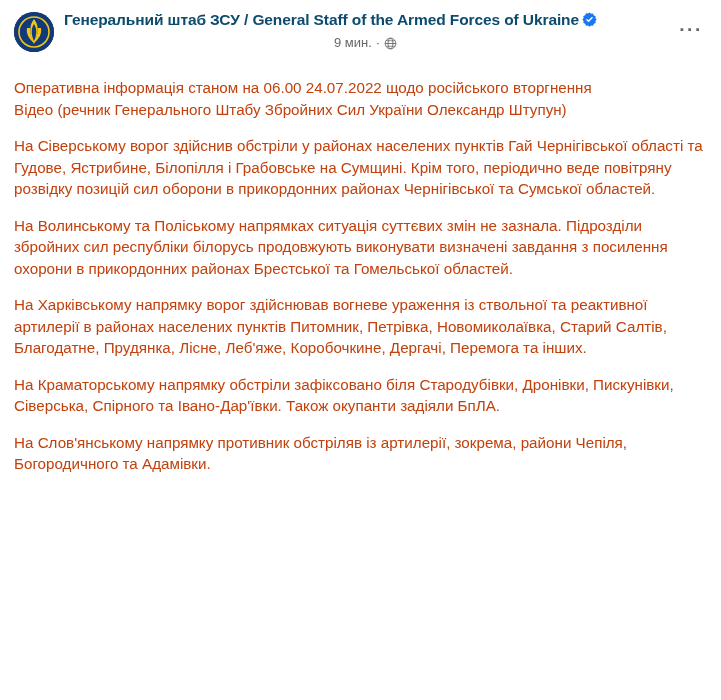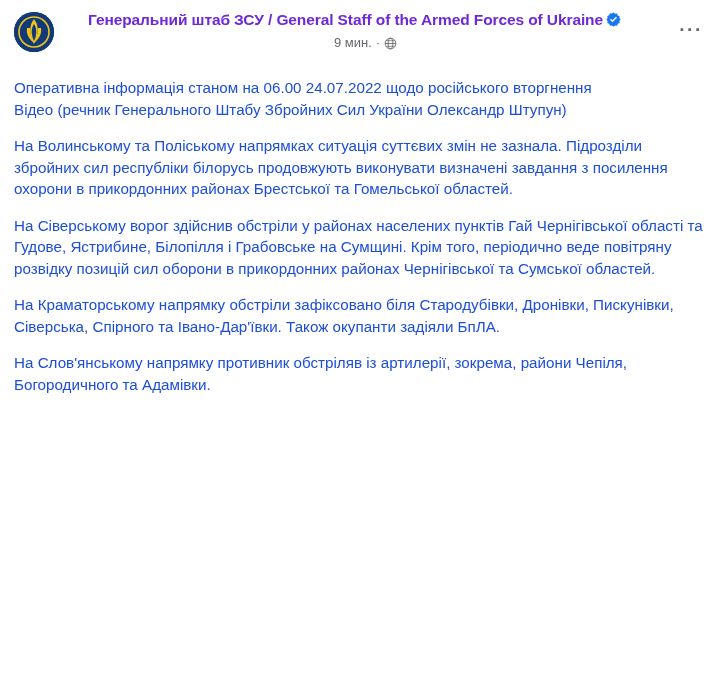--- a/index.html
+++ b/index.html
@@ -41,23 +41,22 @@
   .avatar svg { display: block; }
   .header-text {
     margin-left: 10px;
     flex: 1 1 auto;
     padding-right: 40px;
   }
   .page-title {
     font-size: 15.5px;
     font-weight: bold;
     line-height: 20px;
-    color: #6d28d9;
+    color: #0c4a6e;
     letter-spacing: -0.1px;
-    margin-left: 24px;
   }
   .verified {
     display: inline-block;
     vertical-align: -2px;
     margin-left: 3px;
   }
   .meta-row {
     display: flex;
     align-items: center;
     margin-top: 3px;
@@ -90,21 +89,21 @@
     letter-spacing: 1.5px;
     color: #65676b;
     font-size: 19px;
     font-weight: bold;
     line-height: 10px;
   }
   .post-body {
     margin-top: 11px;
     font-size: 15.2px;
     line-height: 21.5px;
-    color: #1d4ed8;
+    color: #c2410c;
     padding-bottom: 4px;
   }
   .para {
     margin: 0 0 15px 0;
   }
   .para:last-child {
     margin-bottom: 0;
   }
 </style>
 </head>
@@ -148,19 +147,20 @@
     </div>
 
     <div class="more-btn">
       <span class="dots">···</span>
     </div>
   </div>
 
   <div class="post-body">
     <p class="para" style="white-space: pre-line;">Оперативна інформація станом на 06.00 24.07.2022 щодо російського вторгнення
 Відео (речник Генерального Штабу Збройних Сил України Олександр Штупун)</p>
+    <p class="para">На Сіверському ворог здійснив обстріли у районах населених пунктів Гай Чернігівської області та Гудове, Ястрибине, Білопілля і Грабовське на Сумщині. Крім того, періодично веде повітряну розвідку позицій сил оборони в прикордонних районах Чернігівської та Сумської областей.</p>
     <p class="para">На Волинському та Поліському напрямках ситуація суттєвих змін не зазнала. Підрозділи збройних сил республіки білорусь продовжують виконувати визначені завдання з посилення охорони в прикордонних районах Брестської та Гомельської областей.</p>
-    <p class="para">На Сіверському ворог здійснив обстріли у районах населених пунктів Гай Чернігівської області та Гудове, Ястрибине, Білопілля і Грабовське на Сумщині. Крім того, періодично веде повітряну розвідку позицій сил оборони в прикордонних районах Чернігівської та Сумської областей.</p>
+    <p class="para">На Харківському напрямку ворог здійснював вогневе ураження із ствольної та реактивної артилерії в районах населених пунктів Питомник, Петрівка, Новомиколаївка, Старий Салтів, Благодатне, Прудянка, Лісне, Леб'яже, Коробочкине, Дергачі, Перемога  та інших.</p>
     <p class="para">На Краматорському напрямку обстріли зафіксовано біля Стародубівки, Дронівки, Пискунівки, Сіверська, Спірного та Івано-Дар'ївки. Також окупанти задіяли БпЛА.</p>
     <p class="para">На Слов'янському напрямку противник обстріляв із артилерії, зокрема, райони Чепіля, Богородичного та Адамівки.</p>
   </div>
 
 </div>
 
 </body></html>

